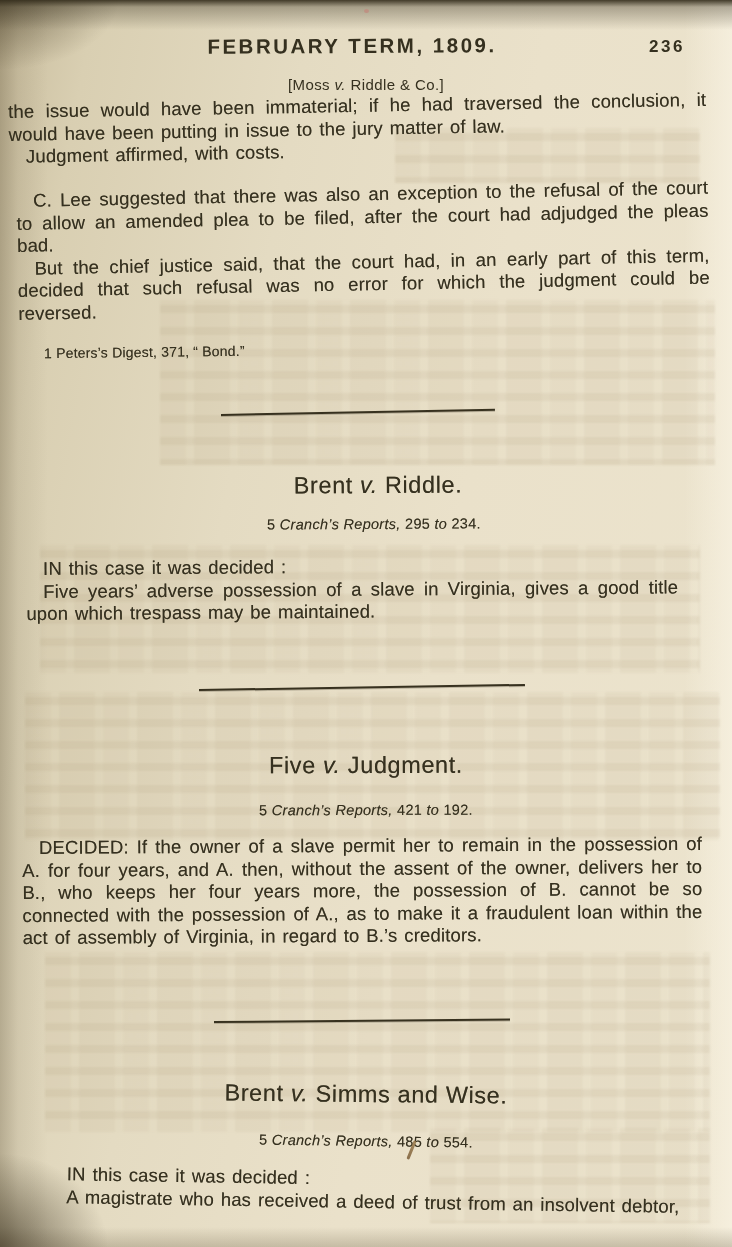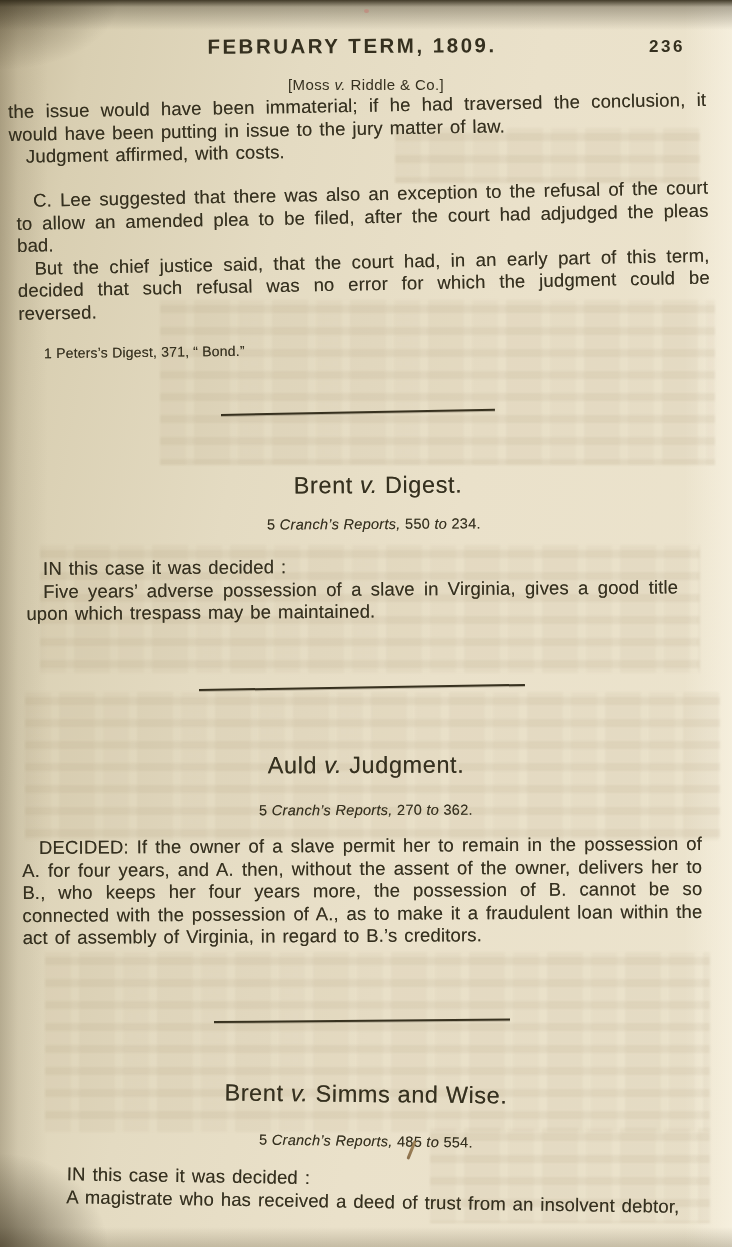--- a/index.html
+++ b/index.html
@@ -174,34 +174,34 @@
 
   <div class="text-block moss-b">
     <p class="indent">C. Lee suggested that there was also an exception to the refusal of the court to allow an amended plea to be filed, after the court had adjudged the pleas bad.</p>
     <p class="indent">But the chief justice said, that the court had, in an early part of this term, decided that such refusal was no error for which the judgment could be reversed.</p>
   </div>
 
   <div class="footnote">1 Peters’s Digest, 371, “ Bond.”</div>
 
   <div class="rule rule1"></div>
 
-  <div class="case-heading brent-h"><span>Brent </span><span class="vs">v.</span><span> Digest.</span></div>
-
-  <div class="citation brent-c"><span>5 </span><span class="work">Cranch’s Reports,</span><span> 550 </span><span class="to">to</span><span> 234.</span></div>
+  <div class="case-heading brent-h"><span>Brent </span><span class="vs">v.</span><span> Riddle.</span></div>
+
+  <div class="citation brent-c"><span>5 </span><span class="work">Cranch’s Reports,</span><span> 295 </span><span class="to">to</span><span> 234.</span></div>
 
   <div class="text-block brent-t">
     <p class="indent">IN this case it was decided :</p>
     <p class="indent">Five years’ adverse possession of a slave in Virginia, gives a good title upon which trespass may be maintained.</p>
   </div>
 
   <div class="rule rule2"></div>
 
-  <div class="case-heading auld-h"><span>Auld </span><span class="vs">v.</span><span> Judgment.</span></div>
-
-  <div class="citation auld-c"><span>5 </span><span class="work">Cranch’s Reports,</span><span> 270 </span><span class="to">to</span><span> 362.</span></div>
+  <div class="case-heading auld-h"><span>Five </span><span class="vs">v.</span><span> Judgment.</span></div>
+
+  <div class="citation auld-c"><span>5 </span><span class="work">Cranch’s Reports,</span><span> 421 </span><span class="to">to</span><span> 192.</span></div>
 
   <div class="text-block auld-t">
     <p class="indent">DECIDED: If the owner of a slave permit her to remain in the possession of A. for four years, and A. then, without the assent of the owner, delivers her to B., who keeps her four years more, the possession of B. cannot be so connected with the possession of A., as to make it a fraudulent loan within the act of assembly of Virginia, in regard to B.’s creditors.</p>
   </div>
 
   <div class="rule rule3"></div>
 
   <div class="case-heading slacum-h"><span>Brent </span><span class="vs">v.</span><span> Simms and Wise.</span></div>
 
   <div class="citation slacum-c"><span>5 </span><span class="work">Cranch’s Reports,</span><span> 485 </span><span class="to">to</span><span> 554.</span></div>

